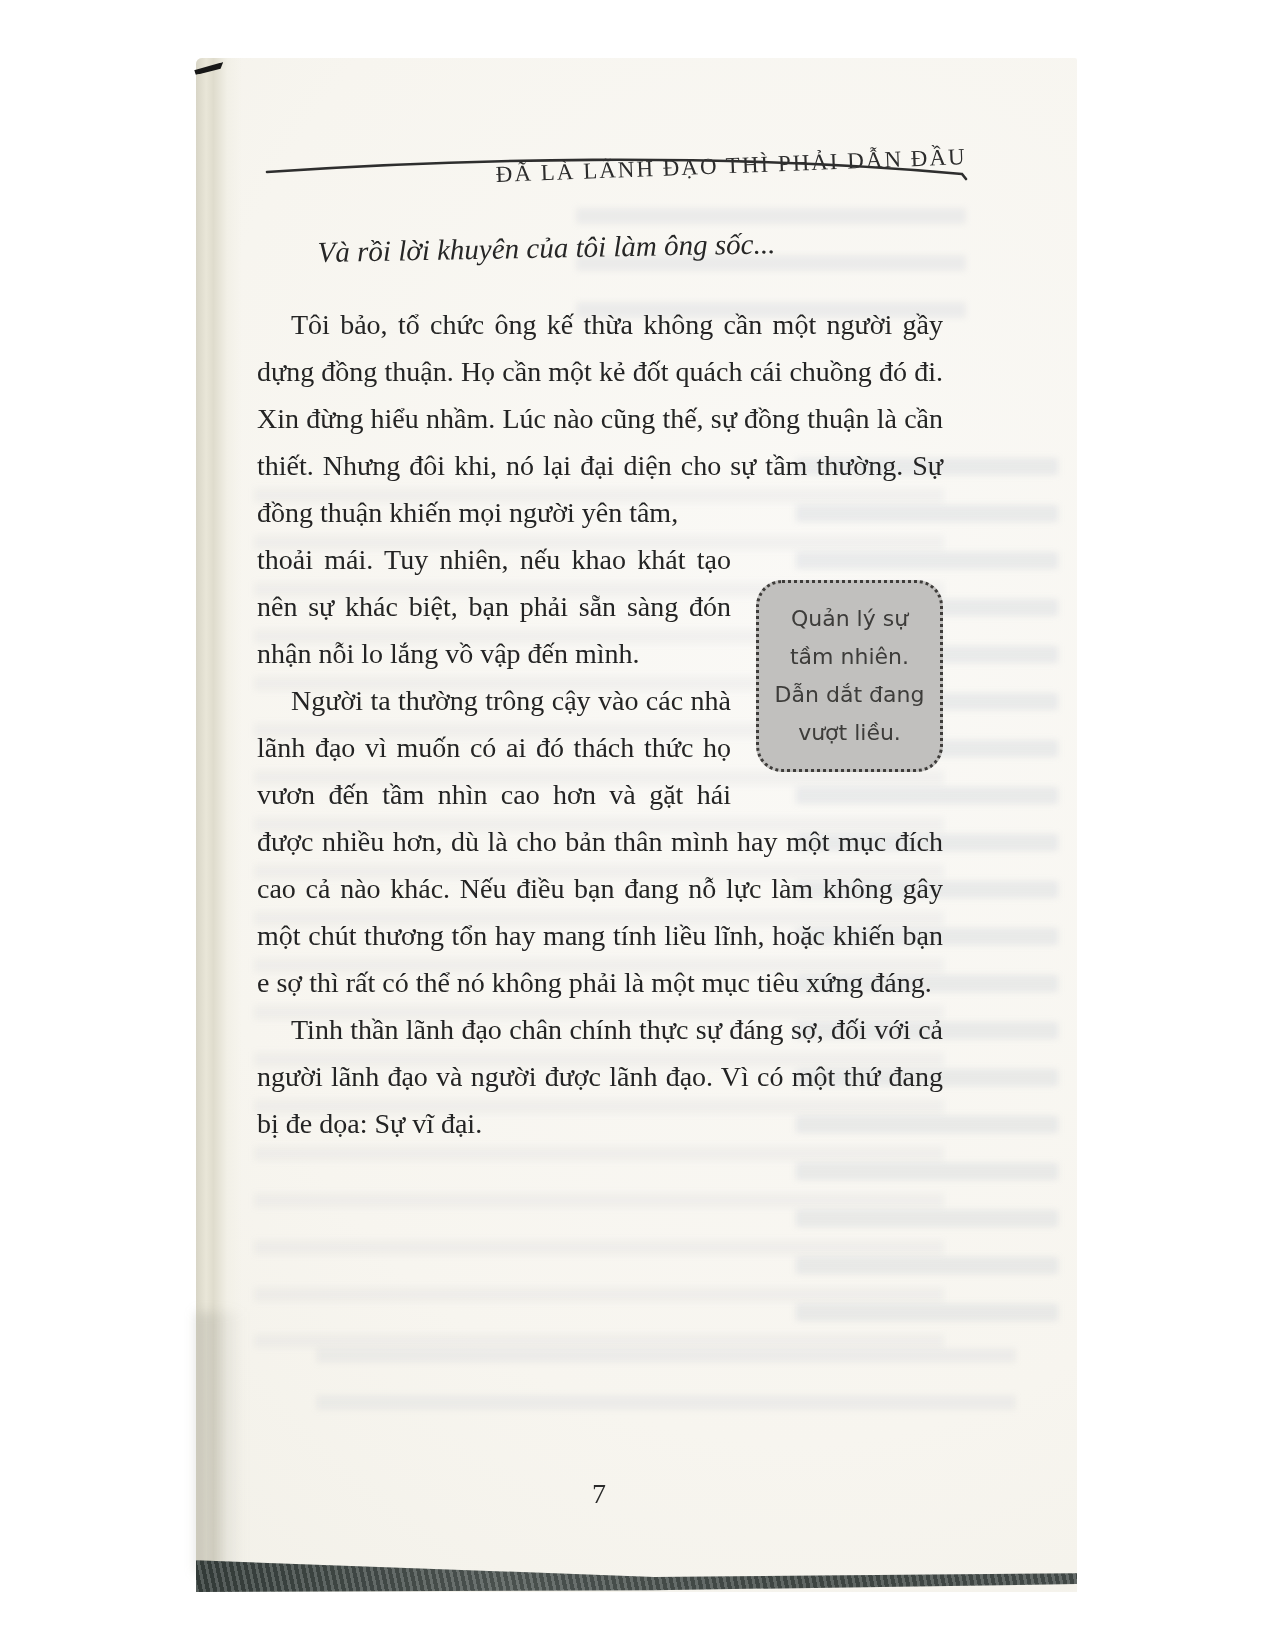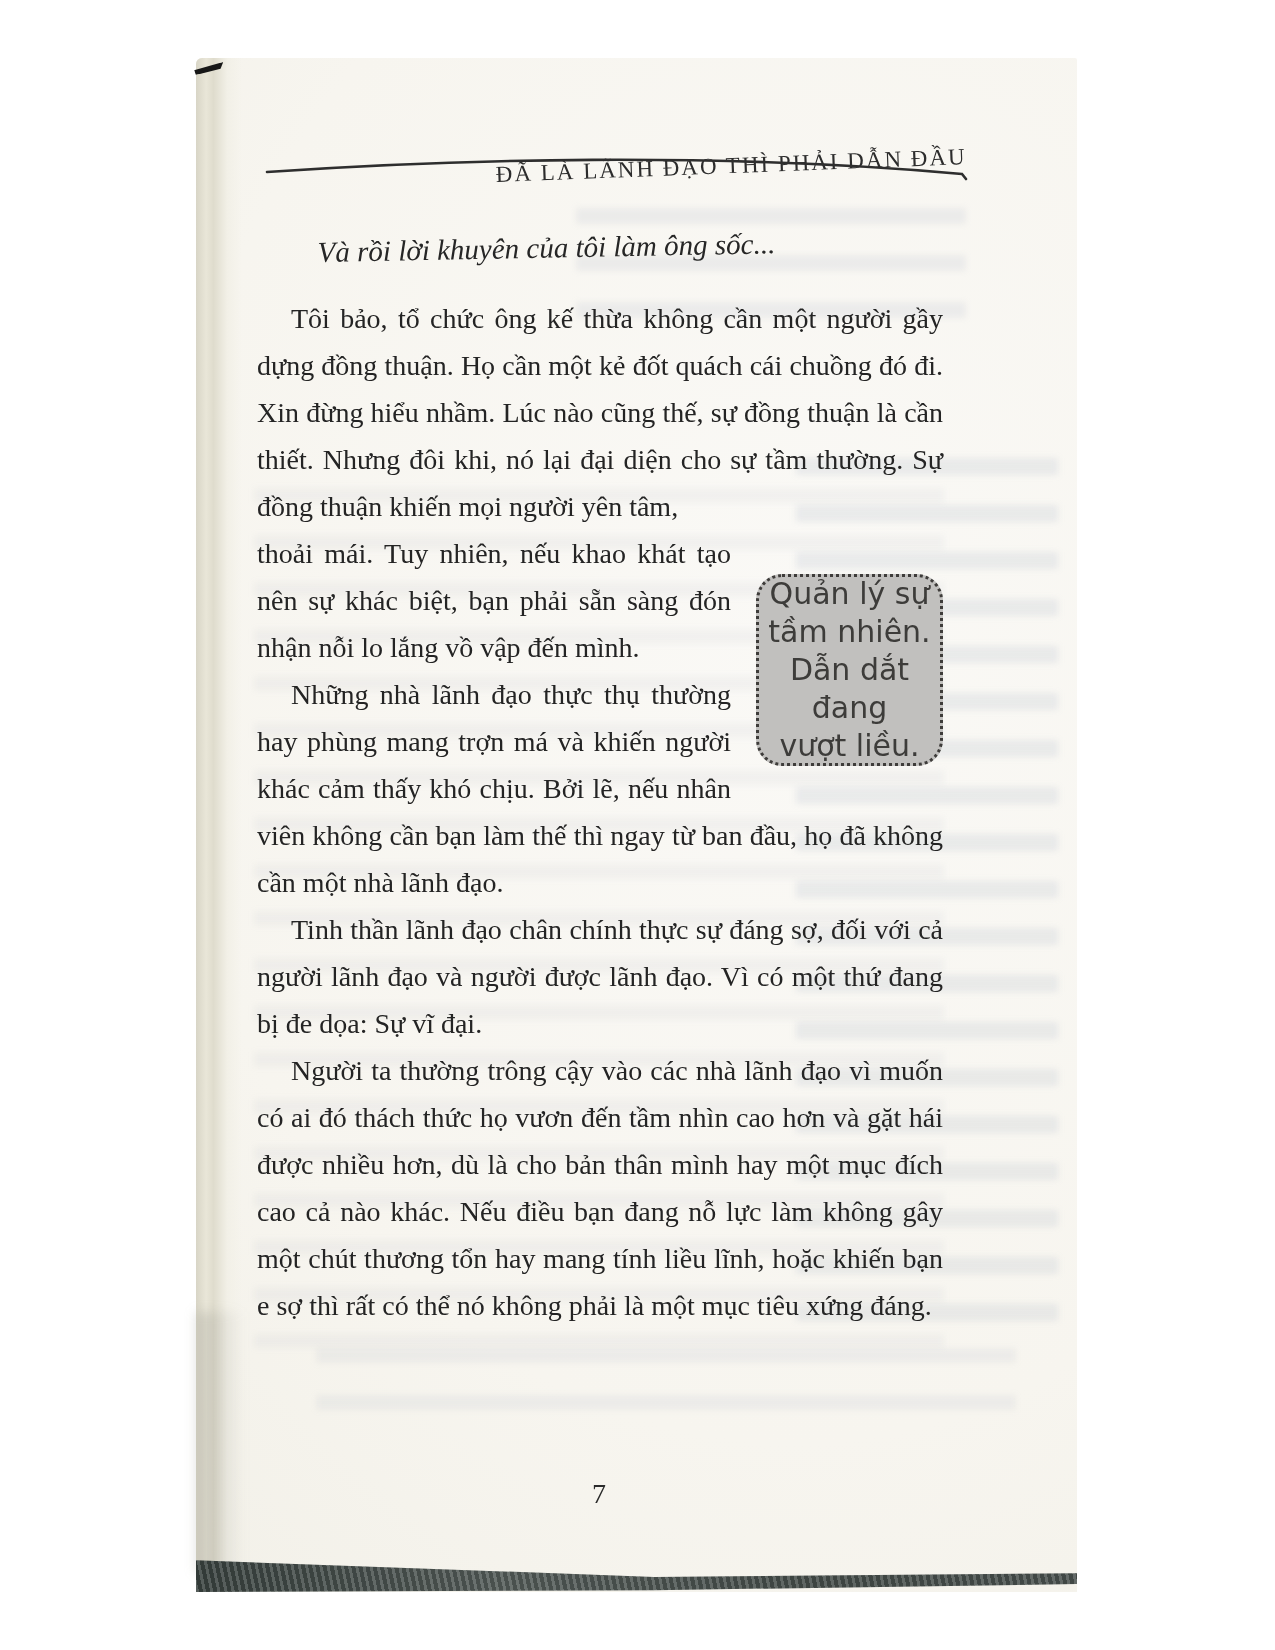--- a/index.html
+++ b/index.html
@@ -52,40 +52,40 @@
   
   .intro-line {
     position: absolute; left: 122px; top: 178px;
     font-style: italic; font-size: 29px; color: #262626;
     transform: rotate(-1.1deg); transform-origin: left bottom;
     white-space: nowrap;
   }
 
   
   .bodytext {
-    position: absolute; left: 61px; top: 237px; width: 686px;
+    position: absolute; left: 61px; top: 243px; width: 686px;
     font-size: 28px; line-height: 47px; color: #242424;
     text-align: justify;
   }
   .bodytext p { margin: 0; text-indent: 34px; }
 
   
   .callout {
     float: right;
     width: 181px; height: 186px;
     margin: 44px 0 10px 25px;
     background: #c1c0be;
     border: 3px dotted #3e3c3a;
     border-radius: 26px;
     box-sizing: content-box;
     padding-top: 0;
     display: flex; flex-direction: column; justify-content: center;
     text-align: center;
     font-family: "DejaVu Sans", "Liberation Sans", sans-serif;
-    font-size: 30px; line-height: 38px; color: #3d3c3a;
+    font-size: 22px; line-height: 38px; color: #3d3c3a;
     text-indent: 0;
   }
   .callout div { text-indent: 0; }
 
   
   .page-number {
     position: absolute; left: 396px; top: 1420px;
     font-size: 28px; color: #2b2b2b;
   }
 
@@ -148,22 +148,21 @@
       <p>
         <span>Tôi bảo, tổ chức ông kế thừa không cần một người gầy dựng đồng thuận. Họ cần một kẻ đốt quách cái chuồng đó đi. Xin đừng hiểu nhầm. Lúc nào cũng thế, sự đồng thuận là cần thiết. Nhưng đôi khi, nó lại đại diện cho sự tầm thường. Sự đồng thuận khiến mọi người yên tâm,</span>
         </p><aside class="callout">
           <div>Quản lý sự</div>
           <div>tầm nhiên.</div>
           <div>Dẫn dắt đang</div>
           <div>vượt liều.</div>
         </aside>
         <span>thoải mái. Tuy nhiên, nếu khao khát tạo nên sự khác biệt, bạn phải sẵn sàng đón nhận nỗi lo lắng vồ vập đến mình.</span>
       <p></p>
-      <p>Những nhà lãnh đạo thực thụ thường hay phùng mang trợn má và khiến người khác cảm thấy khó chịu. Bởi lẽ, nếu nhân viên không cần bạn làm thế thì ngay từ ban đầu, họ đã không cần một nhà lãnh đạo.</p>
+      <p>Người ta thường trông cậy vào các nhà lãnh đạo vì muốn có ai đó thách thức họ vươn đến tầm nhìn cao hơn và gặt hái được nhiều hơn, dù là cho bản thân mình hay một mục đích cao cả nào khác. Nếu điều bạn đang nỗ lực làm không gây một chút thương tổn hay mang tính liều lĩnh, hoặc khiến bạn e sợ thì rất có thể nó không phải là một mục tiêu xứng đáng.</p>
       <p>Tinh thần lãnh đạo chân chính thực sự đáng sợ, đối với cả người lãnh đạo và người được lãnh đạo. Vì có một thứ đang bị đe dọa: Sự vĩ đại.</p>
-      <p>Người ta thường trông cậy vào các nhà lãnh đạo vì muốn có ai đó thách thức họ vươn đến tầm nhìn cao hơn và gặt hái được nhiều hơn, dù là cho bản thân mình hay một mục đích cao cả nào khác. Nếu điều bạn đang nỗ lực làm không gây một chút thương tổn hay mang tính liều lĩnh, hoặc khiến bạn e sợ thì rất có thể nó không phải là một mục tiêu xứng đáng.</p>
     </div>
 
     <div class="page-number">7</div>
 
     <div class="table-edge"></div>
   </div>
 </div>
 
 </body></html>

